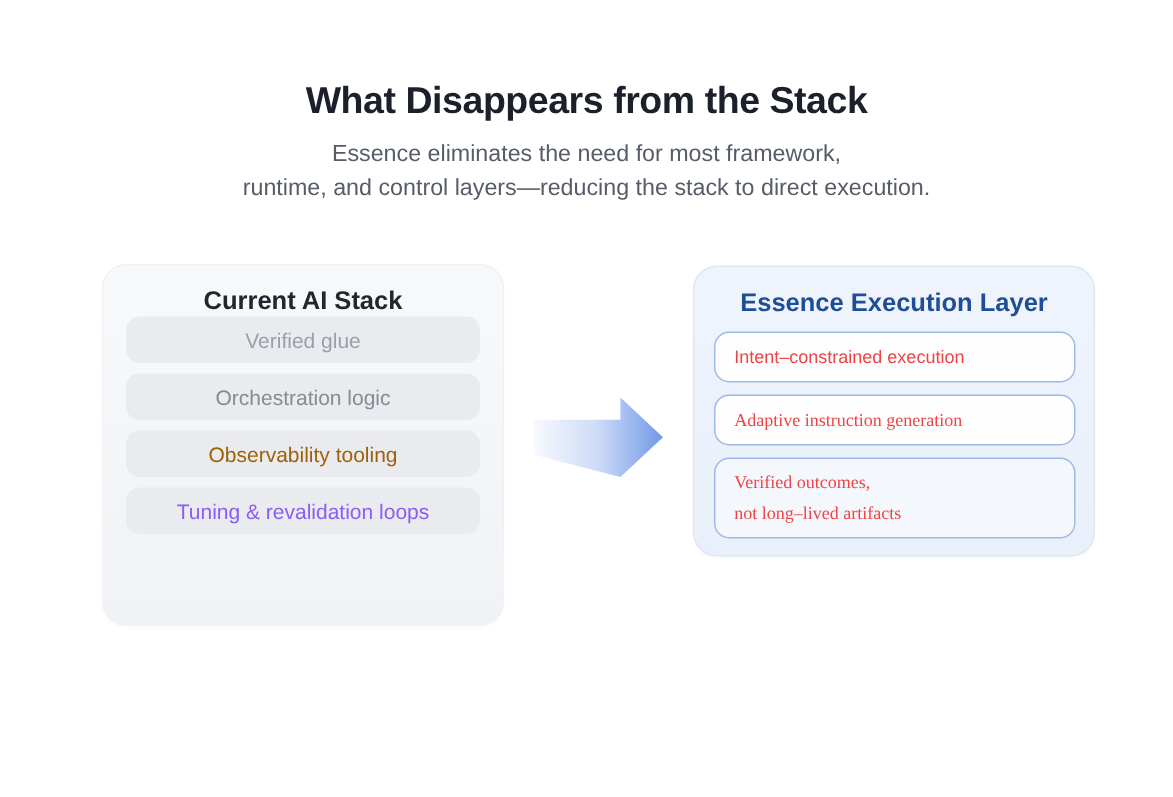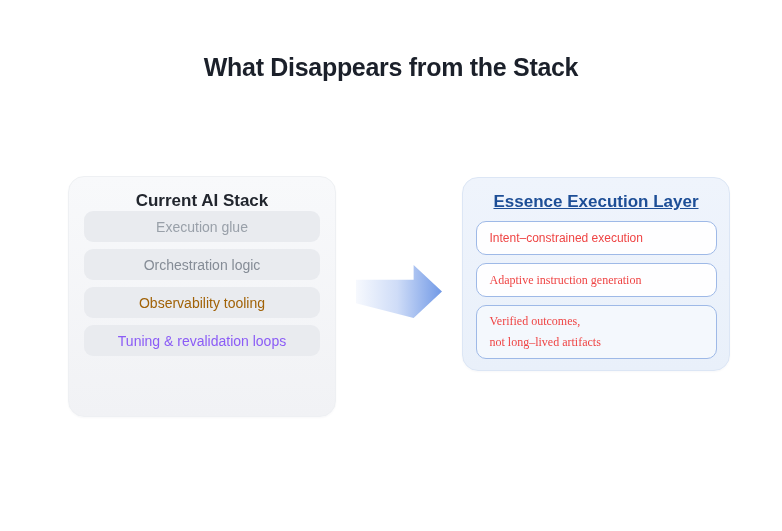--- a/index.html
+++ b/index.html
@@ -90,21 +90,20 @@
     width: 268px;
     height: 194px;
     background: linear-gradient(180deg, #eff4fc 0%, #e9f0fa 100%);
     border: 1px solid #dce6f5;
     padding-top: 14px;
     box-shadow: 0 1px 2px rgba(20, 30, 50, 0.03);
   }
   .panel-right h2 {
     color: #1d4e96;
     margin-bottom: 9px;
-    text-decoration: underline;
   }
   .card {
     width: 241px;
     box-sizing: border-box;
     min-height: 34px;
     border: 1.4px solid #9eb9e7;
     border-radius: 10px;
     background: #ffffff;
     display: flex;
     align-items: center;
@@ -131,25 +130,25 @@
     clip-path: polygon(0 28%, 67% 28%, 67% 0, 100% 50%, 67% 100%, 0 72%);
   }
 </style>
 </head>
 <body>
 
 <div class="canvas">
 
   <h1 class="title">What Disappears from the Stack</h1>
 
-  <p class="subtitle"><br></p>
+  <p class="subtitle"><span>Essence eliminates the need for most framework,</span><br><span>runtime, and control layers—reducing the stack to direct execution.</span></p>
 
   <section class="panel panel-left">
     <h2>Current AI Stack</h2>
-    <div class="pill" style="color: rgb(153, 160, 169);">Execution glue</div>
+    <div class="pill" style="color: rgb(153, 160, 169);">Verified glue</div>
     <div class="pill" style="color: rgb(133, 140, 150); text-align: center;">Orchestration logic</div>
     <div class="pill" style="color: #a16207;">Observability tooling</div>
     <div class="pill" style="color: #8b5cf6; text-align: right;">Tuning &amp; revalidation loops</div>
   </section>
 
   <div class="arrow"></div>
 
   <section class="panel panel-right">
     <h2>Essence Execution Layer</h2>
     <div class="card" style="background: rgb(254, 254, 255);">Intent–constrained execution</div>

